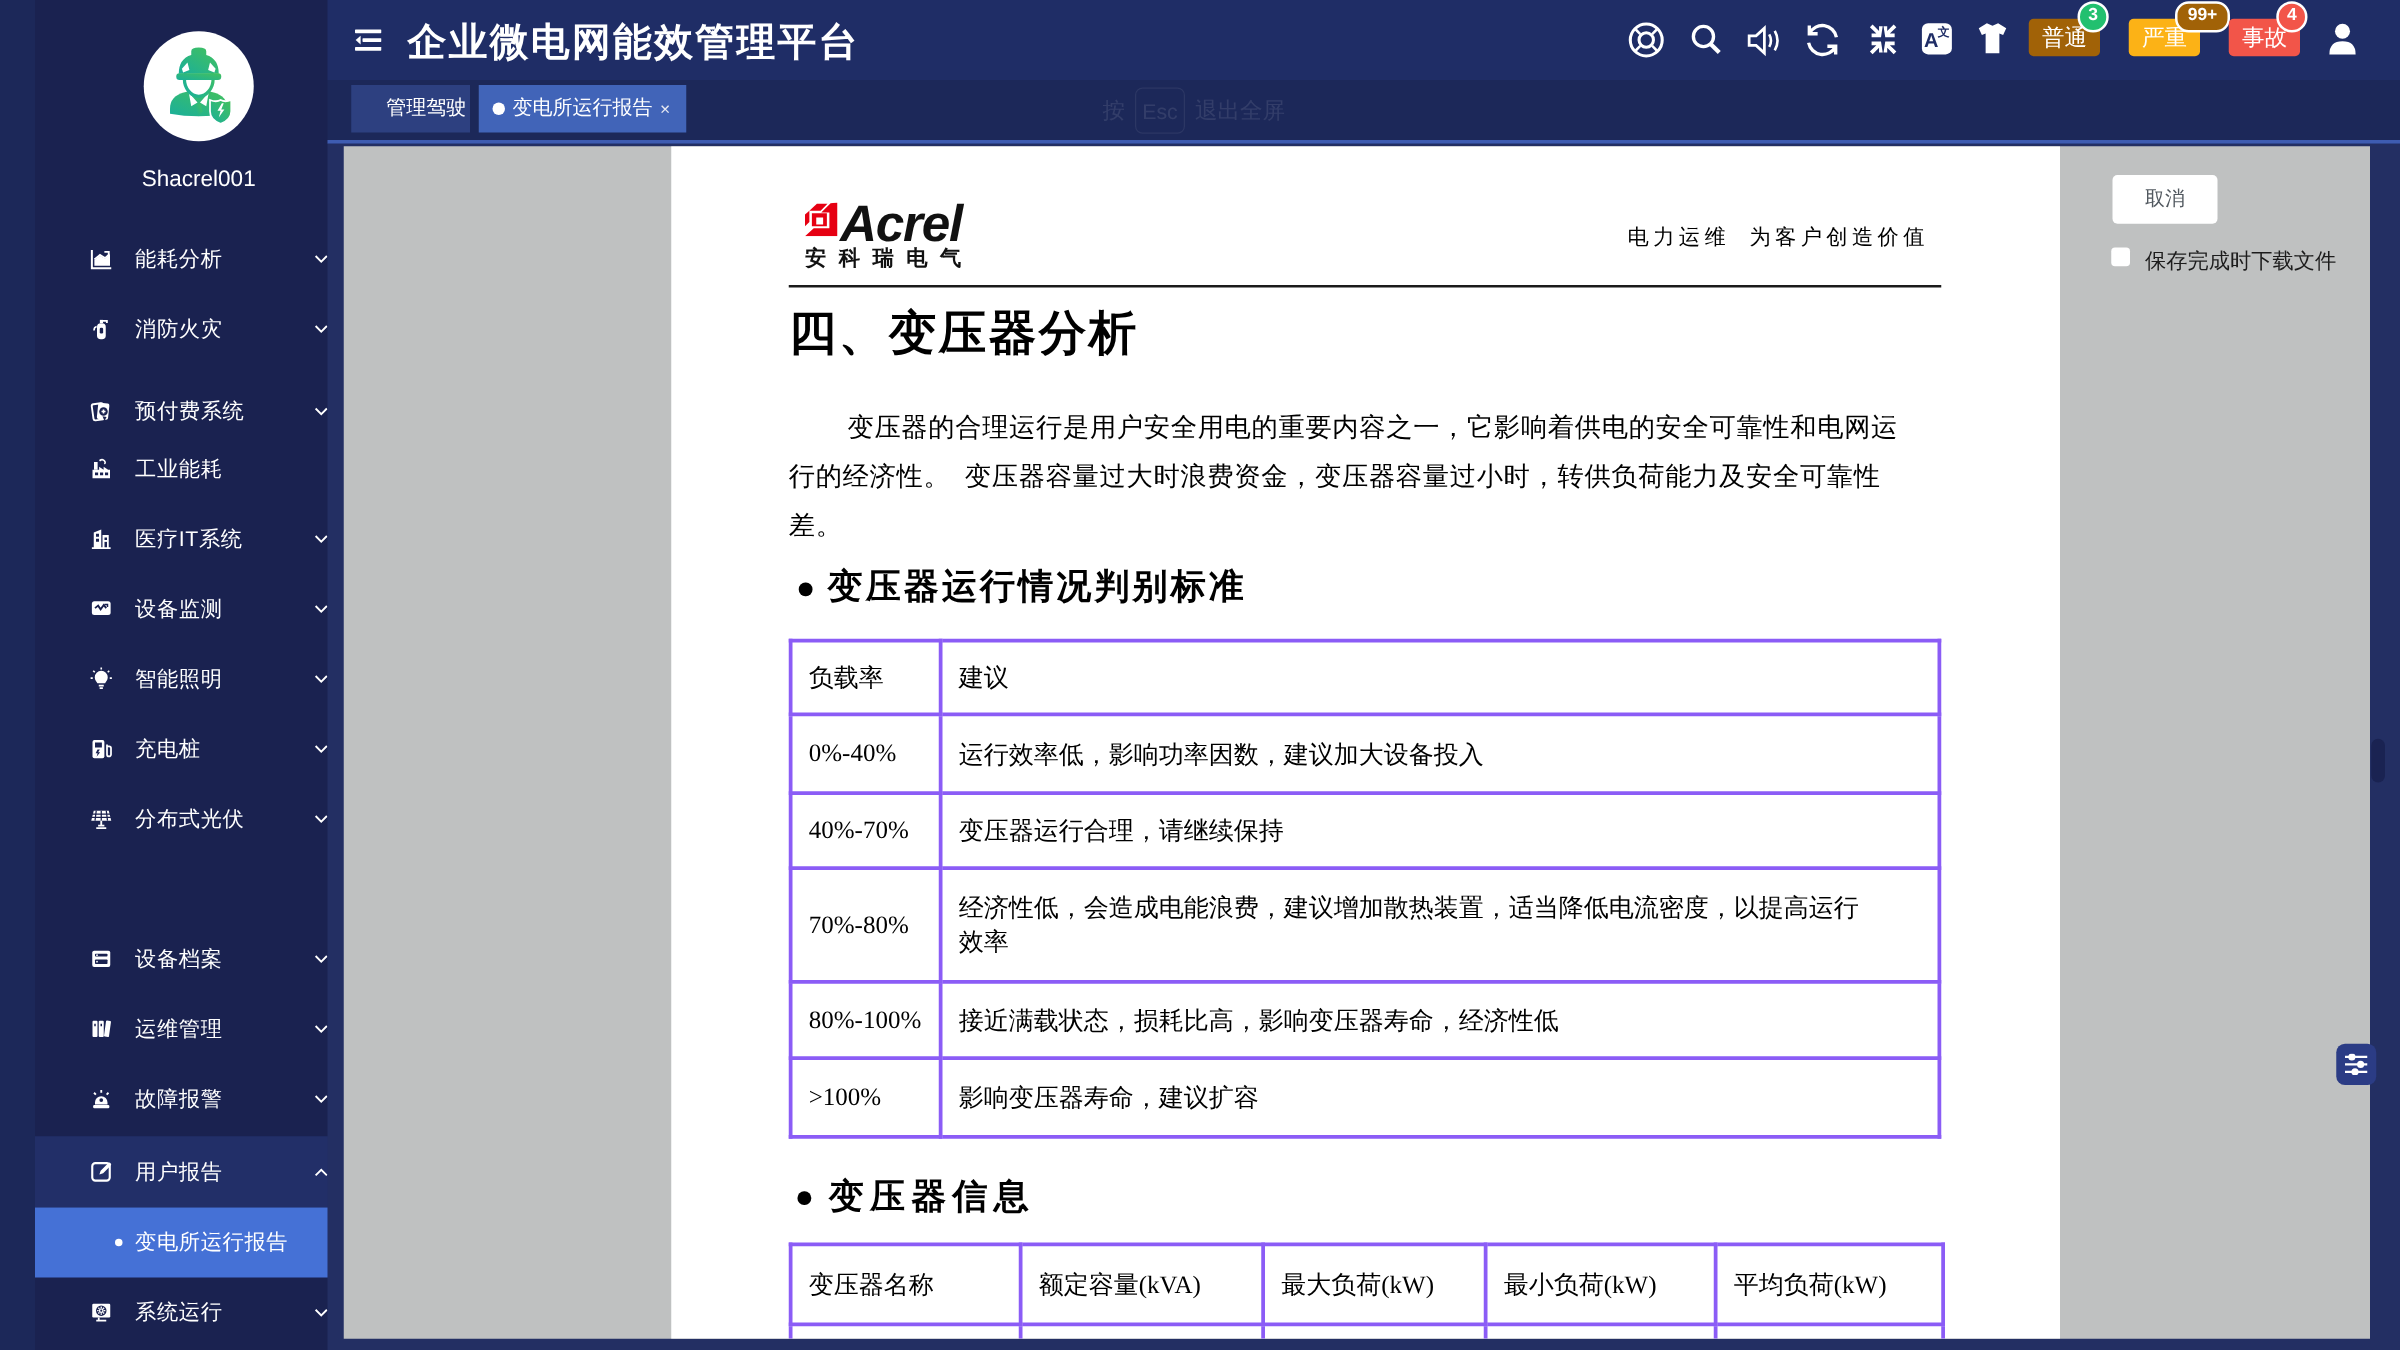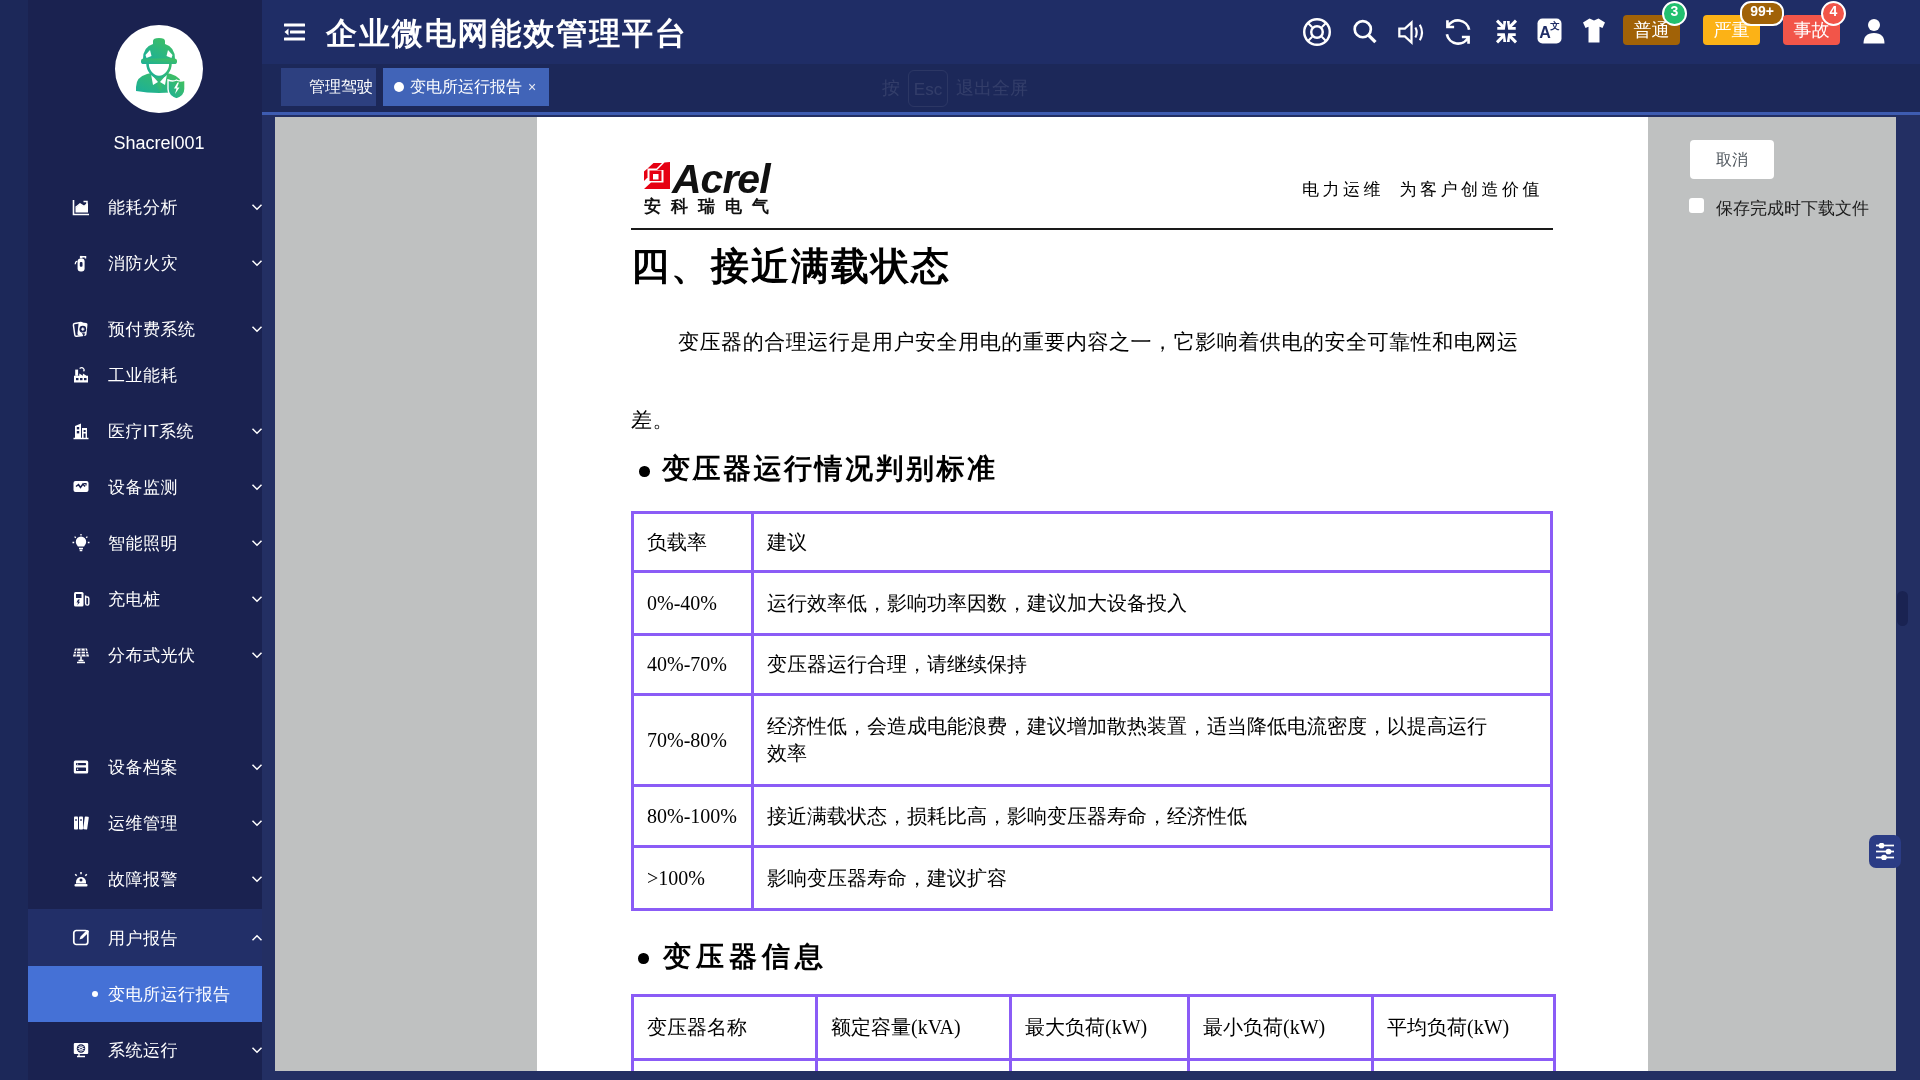--- a/index.html
+++ b/index.html
@@ -364,22 +364,23 @@
             <path d="M27 0 L27 27 L1 27 L8 20.5 L20.5 20.5 L20.5 8 L14 8 L21.5 0.5 Z"></path>
             <path d="M4.5 6.5 L10.5 1 L19 1 L13.5 6.5 Z"></path>
             <path d="M1 9.5 L4.5 6.5 L4.5 15.5 L1 19 Z"></path>
             <path fill-rule="evenodd" d="M6.5 8.5 L18.5 8.5 L18.5 19 L6.5 19 Z M10 12 L15.5 12 L15.5 17.5 L10 17.5 Z"></path>
           </g>
         </svg>
       <div style="position:absolute;left:135px;top:39px;font-family:'Liberation Sans',sans-serif;font-weight:bold;font-style:italic;font-size:41px;color:#111;letter-spacing:-1px">Acrel</div>
       <div style="position:absolute;left:107px;top:78px;font-size:17px;font-weight:bold;color:#111;letter-spacing:10px;font-family:'Liberation Sans',sans-serif">安科瑞电气</div>
       <div style="position:absolute;right:105px;top:61px;font-size:17px;color:#000;letter-spacing:3.5px">电力运维&nbsp; 为客户创造价值</div>
       <div style="position:absolute;left:94px;top:111px;width:922px;border-top:2px solid #1a1a1a"></div>
-      <div style="position:absolute;left:94px;top:124px;font-size:38px;font-weight:bold;letter-spacing:2px">四、接近满载状态</div>
+      <div style="position:absolute;left:94px;top:124px;font-size:38px;font-weight:bold;letter-spacing:2px">四、变压器分析</div>
       <div class="pl" style="left:141px;top:211px">变压器的合理运行是用户安全用电的重要内容之一，它影响着供电的安全可靠性和电网运</div>
+      <div class="pl" style="left:94px;top:250px">行的经济性。&nbsp; 变压器容量过大时浪费资金，变压器容量过小时，转供负荷能力及安全可靠性</div>
       <div class="pl" style="left:94px;top:289px">差。</div>
       <div class="bdot" style="left:102px;top:349px"></div>
       <div class="bh" style="left:125px;top:333px;letter-spacing:2.5px">变压器运行情况判别标准</div>
       <table id="t1" style="left:94px;top:394px">
         <tbody>
             <tr style="height:59px">
               <td style="width:120px">负载率</td>
               <td>建议</td>
             </tr>
         <tr style="height:63px">

